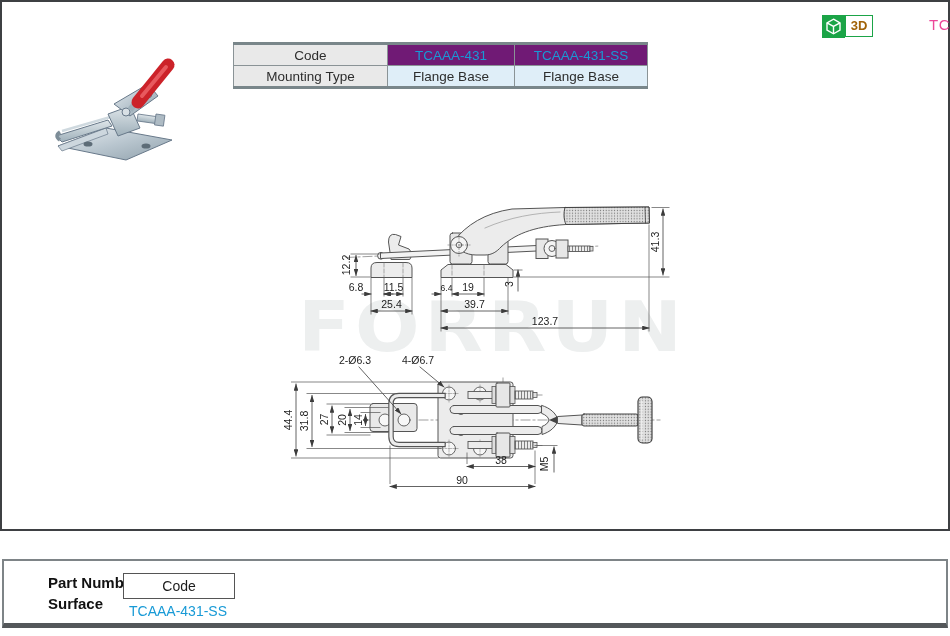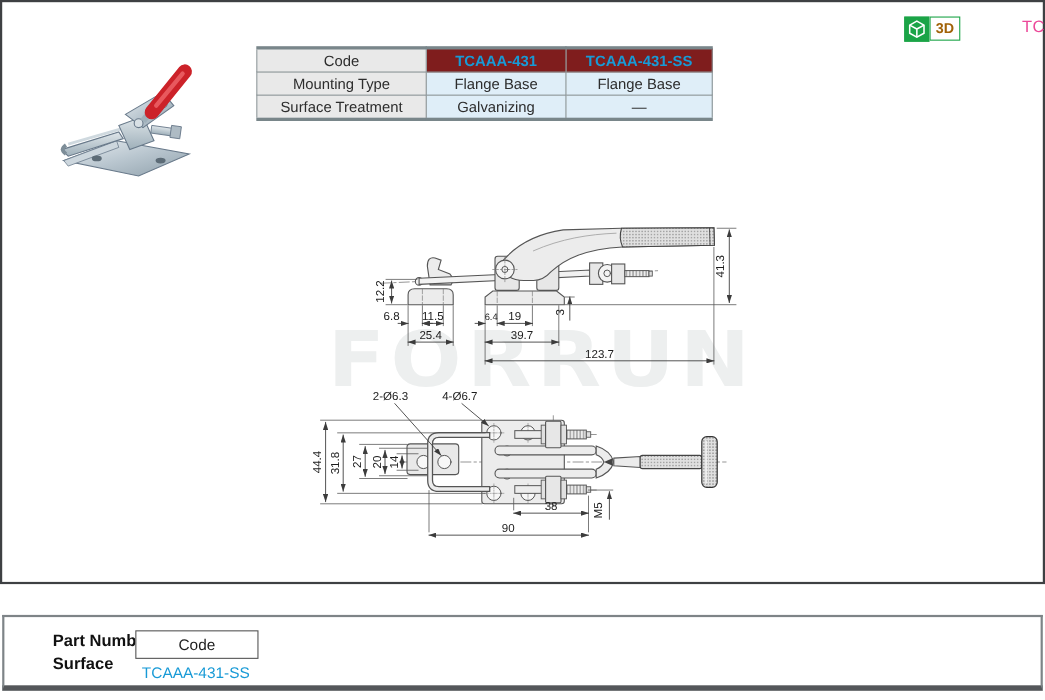--- a/index.html
+++ b/index.html
@@ -12,21 +12,21 @@
   .badge .lbl{width:26px;height:20px;border:1.5px solid #1ba447;background:#fff;color:#a16207;
               font-size:13px;font-weight:bold;text-align:center;line-height:20px;}
   .tcref{position:absolute;left:929px;top:16px;font-size:15px;color:#ec4899;letter-spacing:.5px;z-index:5;}
   
   .spec{position:absolute;left:233px;top:42px;border-collapse:collapse;z-index:4;
         border-top:3px solid #79868a;border-bottom:3px solid #79868a;}
   .spec td{border:1px solid #8a9396;height:20px;padding:0;text-align:center;font-size:13.5px;color:#2d2d2d;}
   .spec td.lbl{width:153px;background:#e9e9e9;}
   .spec td.v1{width:126px;background:#dfeef8;}
   .spec td.v2{width:132px;background:#dfeef8;}
-  .spec tr.coderow td.v1,.spec tr.coderow td.v2{background:#7f1d1d;color:#189ad6;font-weight:bold;}
+  .spec tr.coderow td.v1,.spec tr.coderow td.v2{background:#701a75;color:#189ad6;}
   
   .wm{position:absolute;left:298px;top:282px;width:350px;z-index:0;
       font-size:76px;font-weight:bold;letter-spacing:5px;color:#edefef;
       font-family:"DejaVu Sans",sans-serif;transform:scaleY(.92);}
   .draw{position:absolute;left:280px;top:195px;z-index:1;}
   .photo{position:absolute;left:50px;top:52px;z-index:2;}
   
   .partbox{position:absolute;left:2px;top:559px;width:942px;height:62px;background:#fff;
            border:2px solid #7e8487;border-bottom:5px solid #54575a;}
   .pn-title{position:absolute;left:44px;top:11px;font-size:15px;font-weight:bold;color:#111;line-height:21px;}
@@ -95,25 +95,20 @@
     <tbody>
         <tr class="coderow">
       <td class="lbl">Code</td>
       <td class="v1">TCAAA-431</td>
       <td class="v2">TCAAA-431-SS</td>
     </tr>
     <tr>
       <td class="lbl">Mounting Type</td>
       <td class="v1">Flange Base</td>
       <td class="v2">Flange Base</td>
-    </tr>
-    <tr>
-      <td class="lbl">Surface Treatment</td>
-      <td class="v1">Galvanizing</td>
-      <td class="v2">—</td>
     </tr>
   </tbody>
     </table>
 
   <svg class="draw" width="400" height="310" viewBox="0 0 400 310">
     <defs>
       <marker id="ar" markerWidth="9" markerHeight="6" refX="8.5" refY="3" orient="auto-start-reverse">
         <path d="M0,0 L9,3 L0,6 Z" fill="#3c3c3c"></path>
       </marker>
       <pattern id="dots" width="2.8" height="2.8" patternUnits="userSpaceOnUse">

